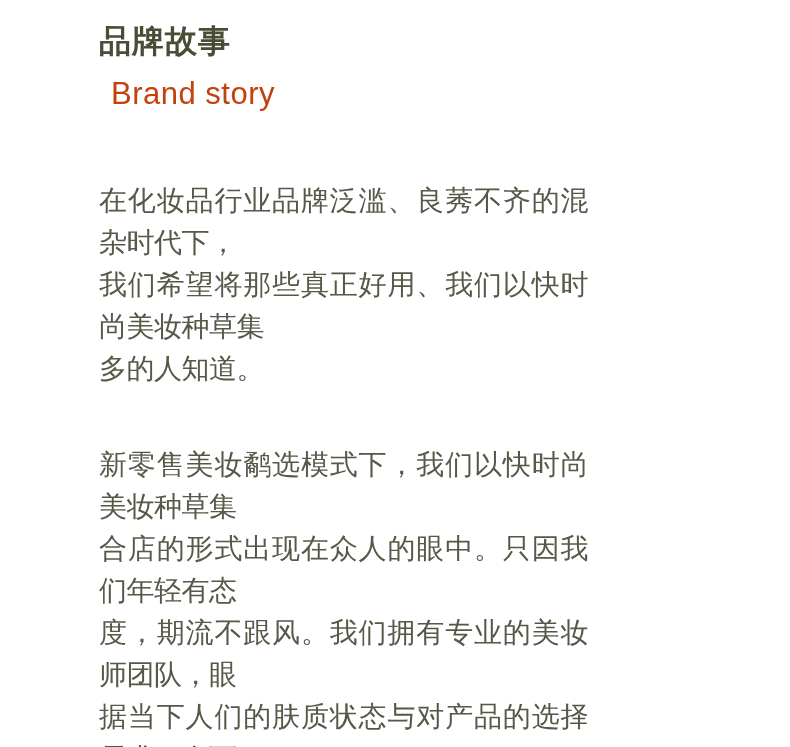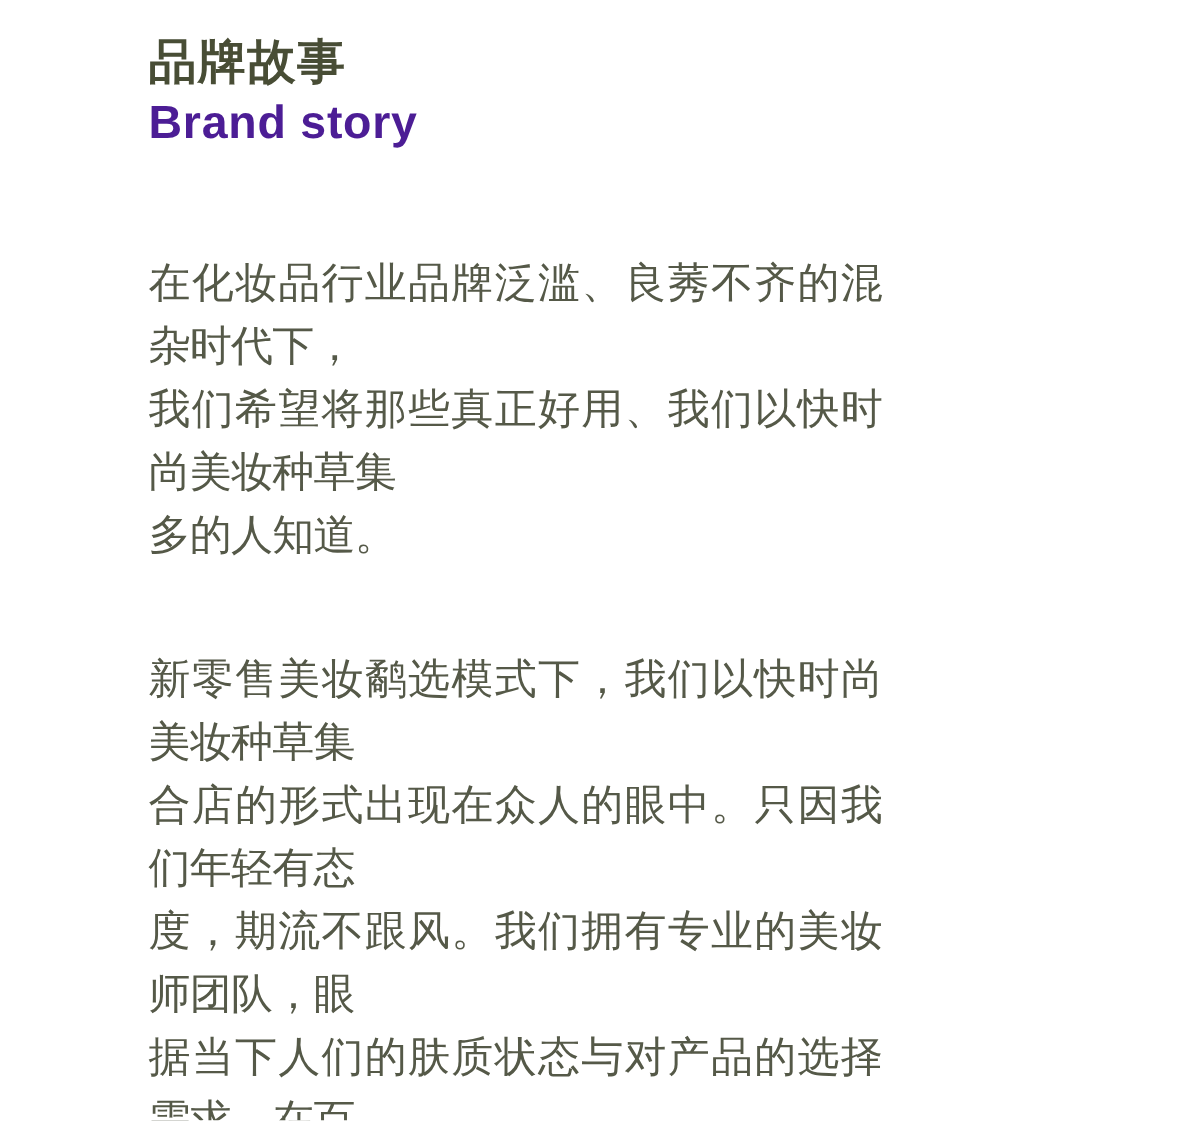--- a/index.html
+++ b/index.html
@@ -20,26 +20,26 @@
   }
   .title-cn {
     margin: 0;
     font-size: 32px;
     font-weight: bold;
     line-height: 42px;
     letter-spacing: 1px;
     color: #484d35;
   }
   .title-en {
-    margin: 0;
+    margin: 12px;
     font-size: 31px;
-    font-weight: bold;
+    font-weight: normal;
     line-height: 40px;
     letter-spacing: 0.5px;
-    color: #4c1d95;
+    color: #c2410c;
   }
   .para {
     margin: 0;
     font-size: 28px;
     line-height: 42px;
     letter-spacing: -0.5px;
     color: #555948;
     white-space: pre-line;
     text-align: justify;
   }

